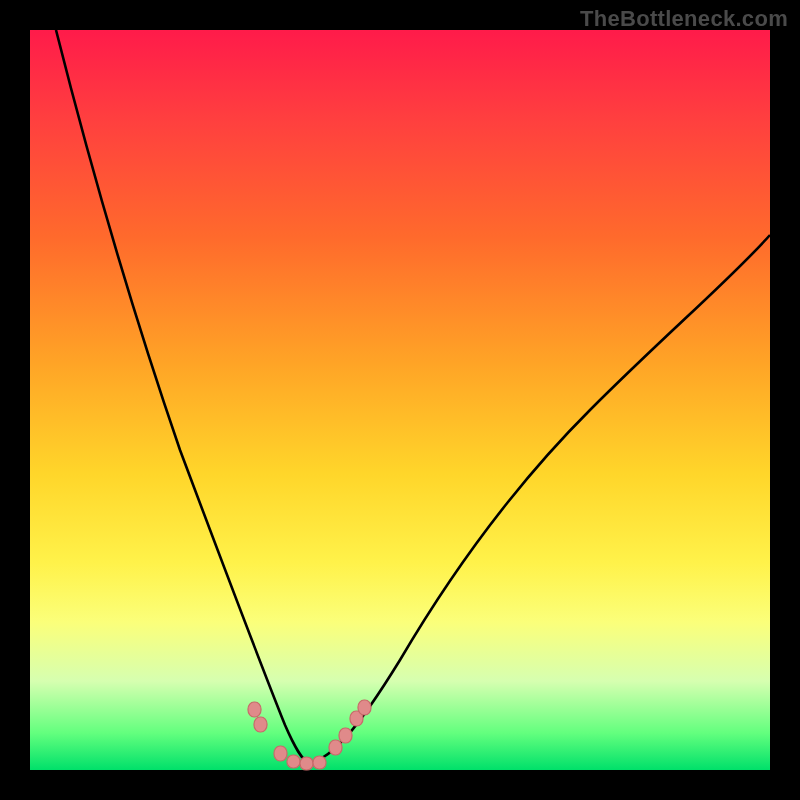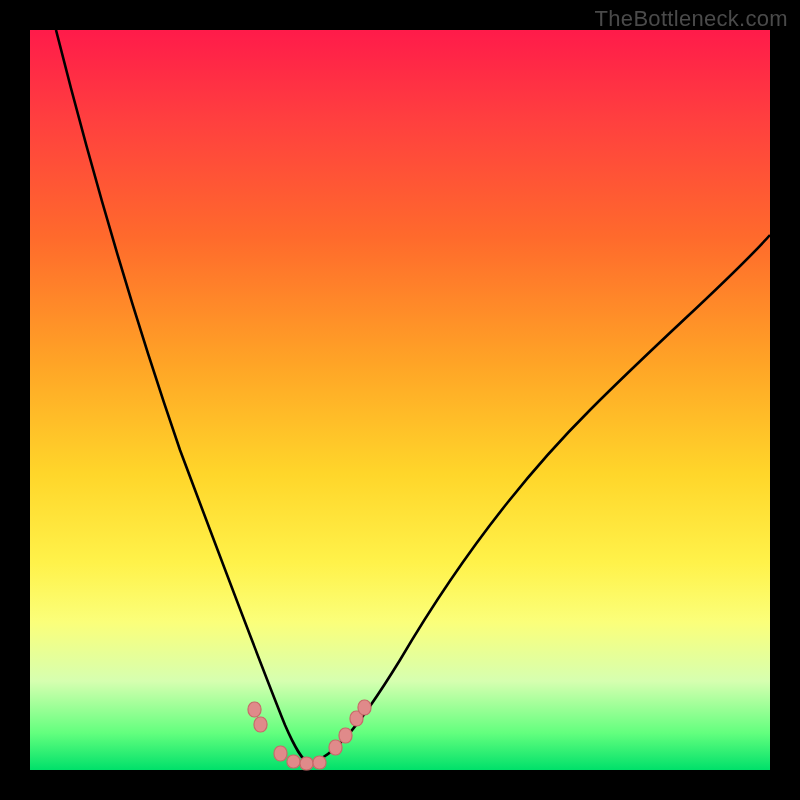--- a/index.html
+++ b/index.html
@@ -36,21 +36,21 @@
       #d6ffb0 88%,
       #63ff7e 95%,
       #00e06a 100%);
   }
   .watermark {
     position: absolute;
     top: 6px;
     right: 12px;
     color: #4a4a4a;
     font-size: 22px;
-    font-weight: 400;
+    font-weight: 700;
     letter-spacing: 0.3px;
     user-select: none;
   }
   svg.overlay {
     position: absolute;
     left: 0; top: 0;
     width: 740px; height: 740px;
     overflow: visible;
   }
 </style>

